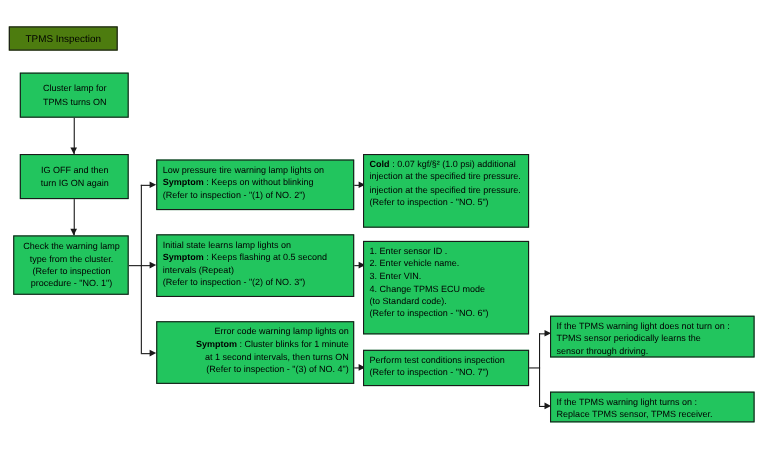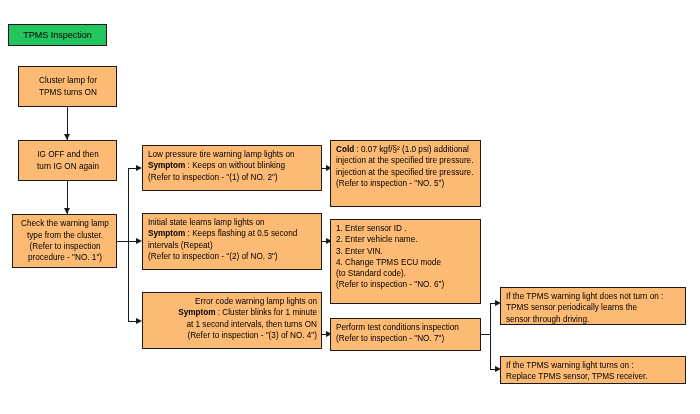--- a/index.html
+++ b/index.html
@@ -15,42 +15,42 @@
     position: relative;
     width: 700px;
     height: 414px;
     background: #ffffff;
     overflow: hidden;
   }
   .box {
     position: absolute;
     box-sizing: border-box;
     border: 1px solid #1a1a1a;
-    background: #fdba74;
+    background: #22c55e;
     font-size: 8.2px;
     line-height: 11.3px;
     color: #000000;
     z-index: 3;
   }
   .box .pad {
     padding: 3px 4px 3px 5px;
   }
   .box.center .pad {
     text-align: center;
   }
   .box.vcenter {
     display: flex;
     align-items: center;
     justify-content: center;
   }
   .title-box {
     position: absolute;
     box-sizing: border-box;
     border: 1px solid #1a1a1a;
-    background: #22c55e;
+    background: #4d7c0f;
     font-size: 9px;
     line-height: 12px;
     display: flex;
     align-items: center;
     justify-content: center;
     z-index: 3;
   }
   b, .b {
     font-weight: bold;
   }

